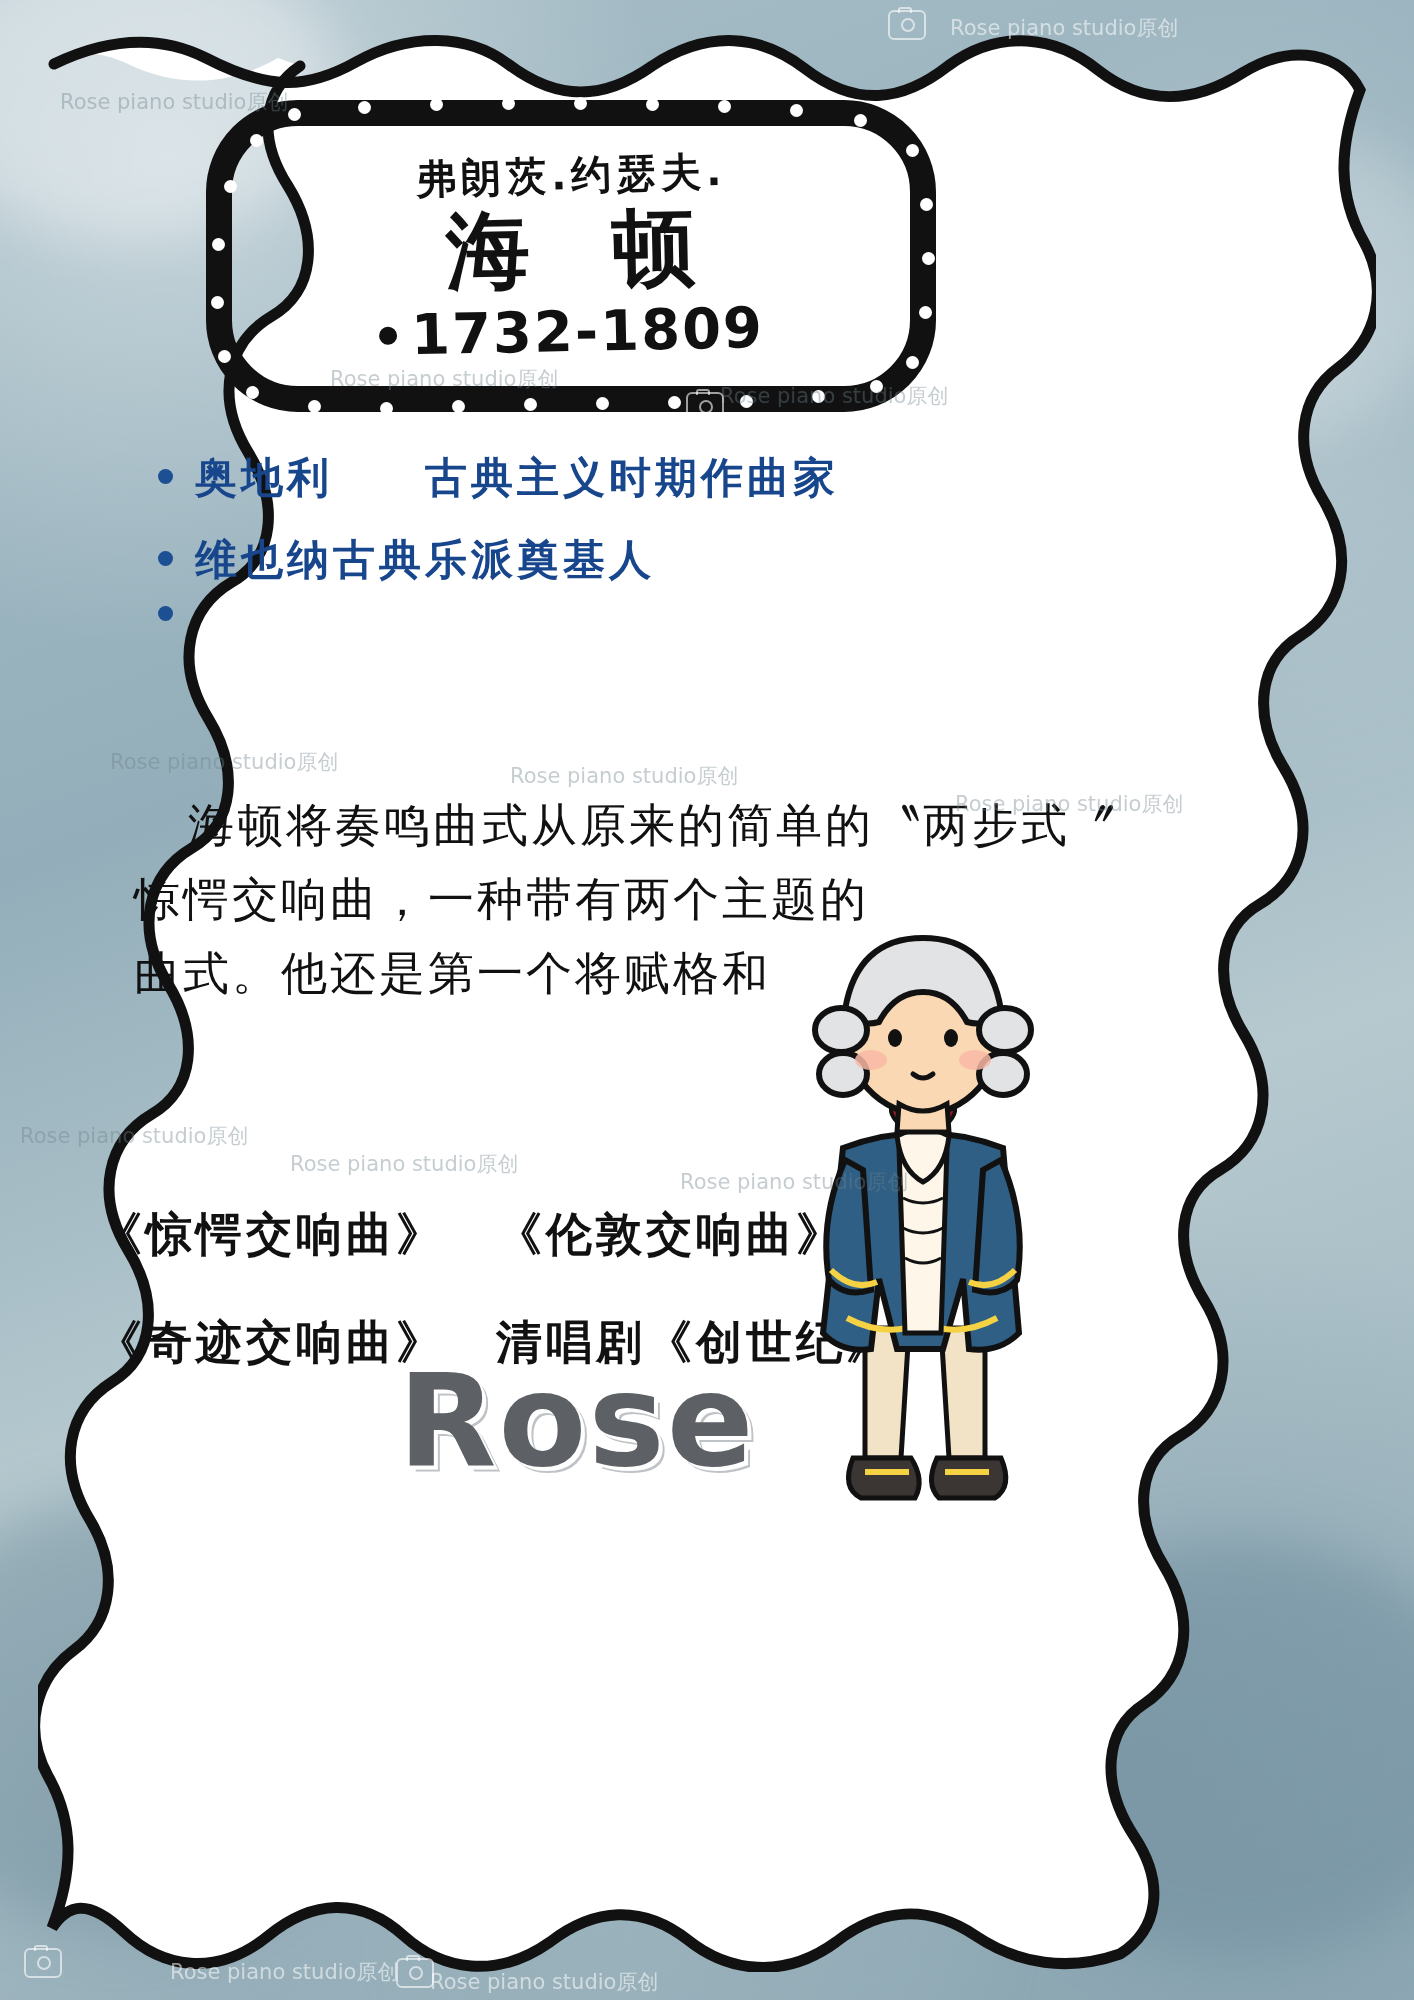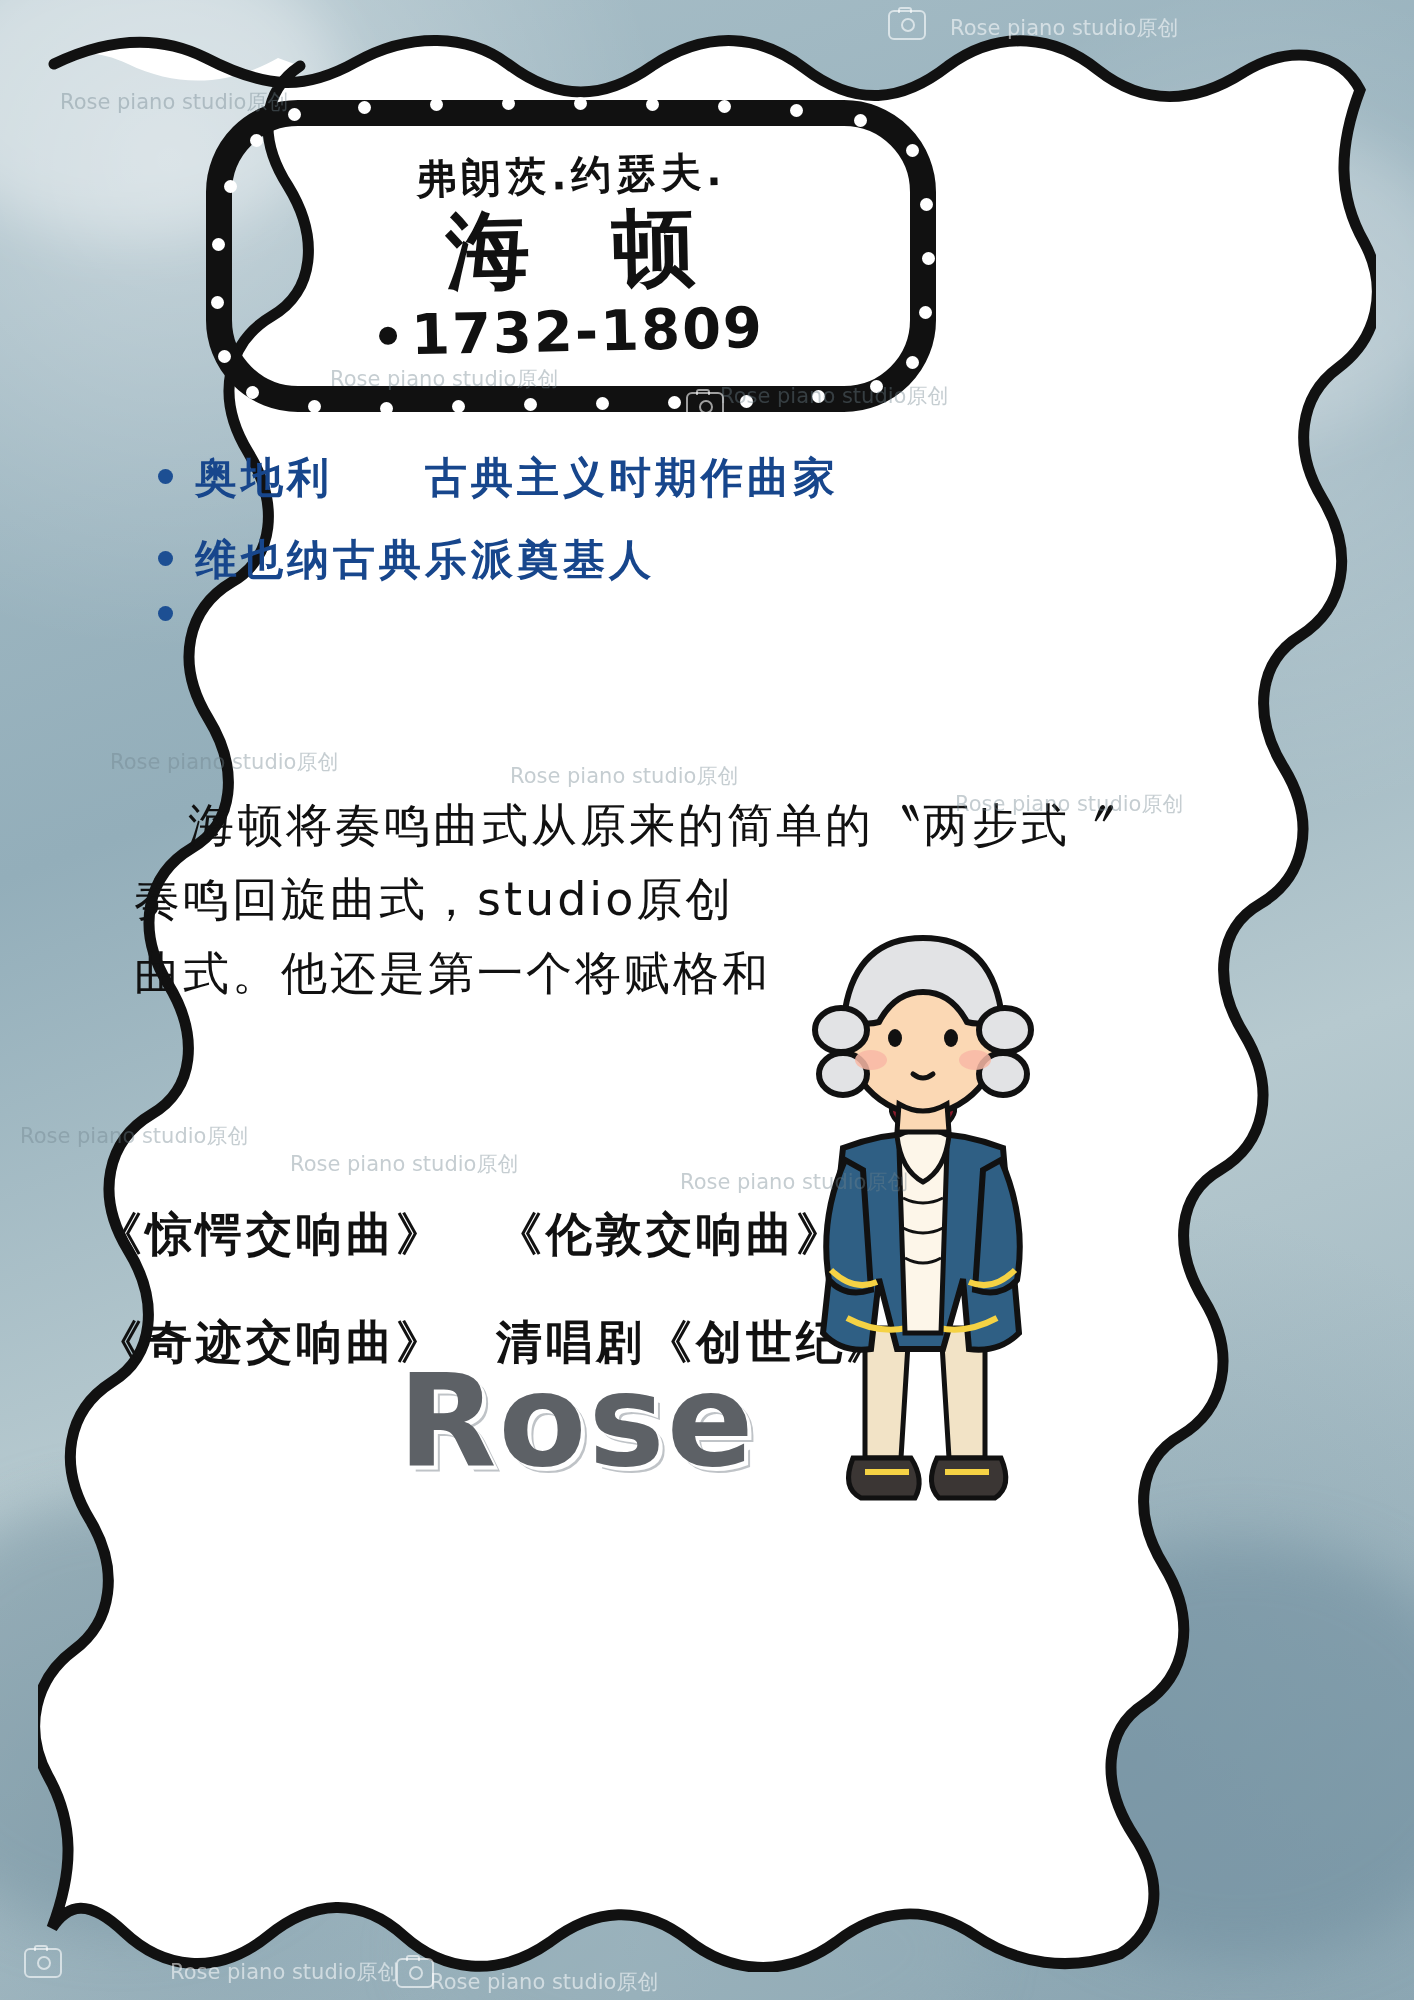--- a/index.html
+++ b/index.html
@@ -417,21 +417,21 @@
           <span class="blt-dot"></span>
           <span class="blt-text">维也纳古典乐派奠基人</span>
         </div>
         <div class="blt-row">
           <span class="blt-dot"></span>
         </div>
       </div>
 
       <div id="para">
         <div class="para-line indent">海顿将奏鸣曲式从原来的简单的〝两步式〞</div>
-        <div class="para-line">奏鸣回旋曲式，studio原创</div>
+        <div class="para-line">惊愕交响曲，一种带有两个主题的</div>
         <div class="para-line">曲式。他还是第一个将赋格和</div>
       </div>
 
       <div id="works">
         <div class="works-line">《惊愕交响曲》　《伦敦交响曲》</div>
         <div class="works-line">《奇迹交响曲》　清唱剧《创世纪》</div>
       </div>
 
       <div id="wordmark">Rose</div>
 

